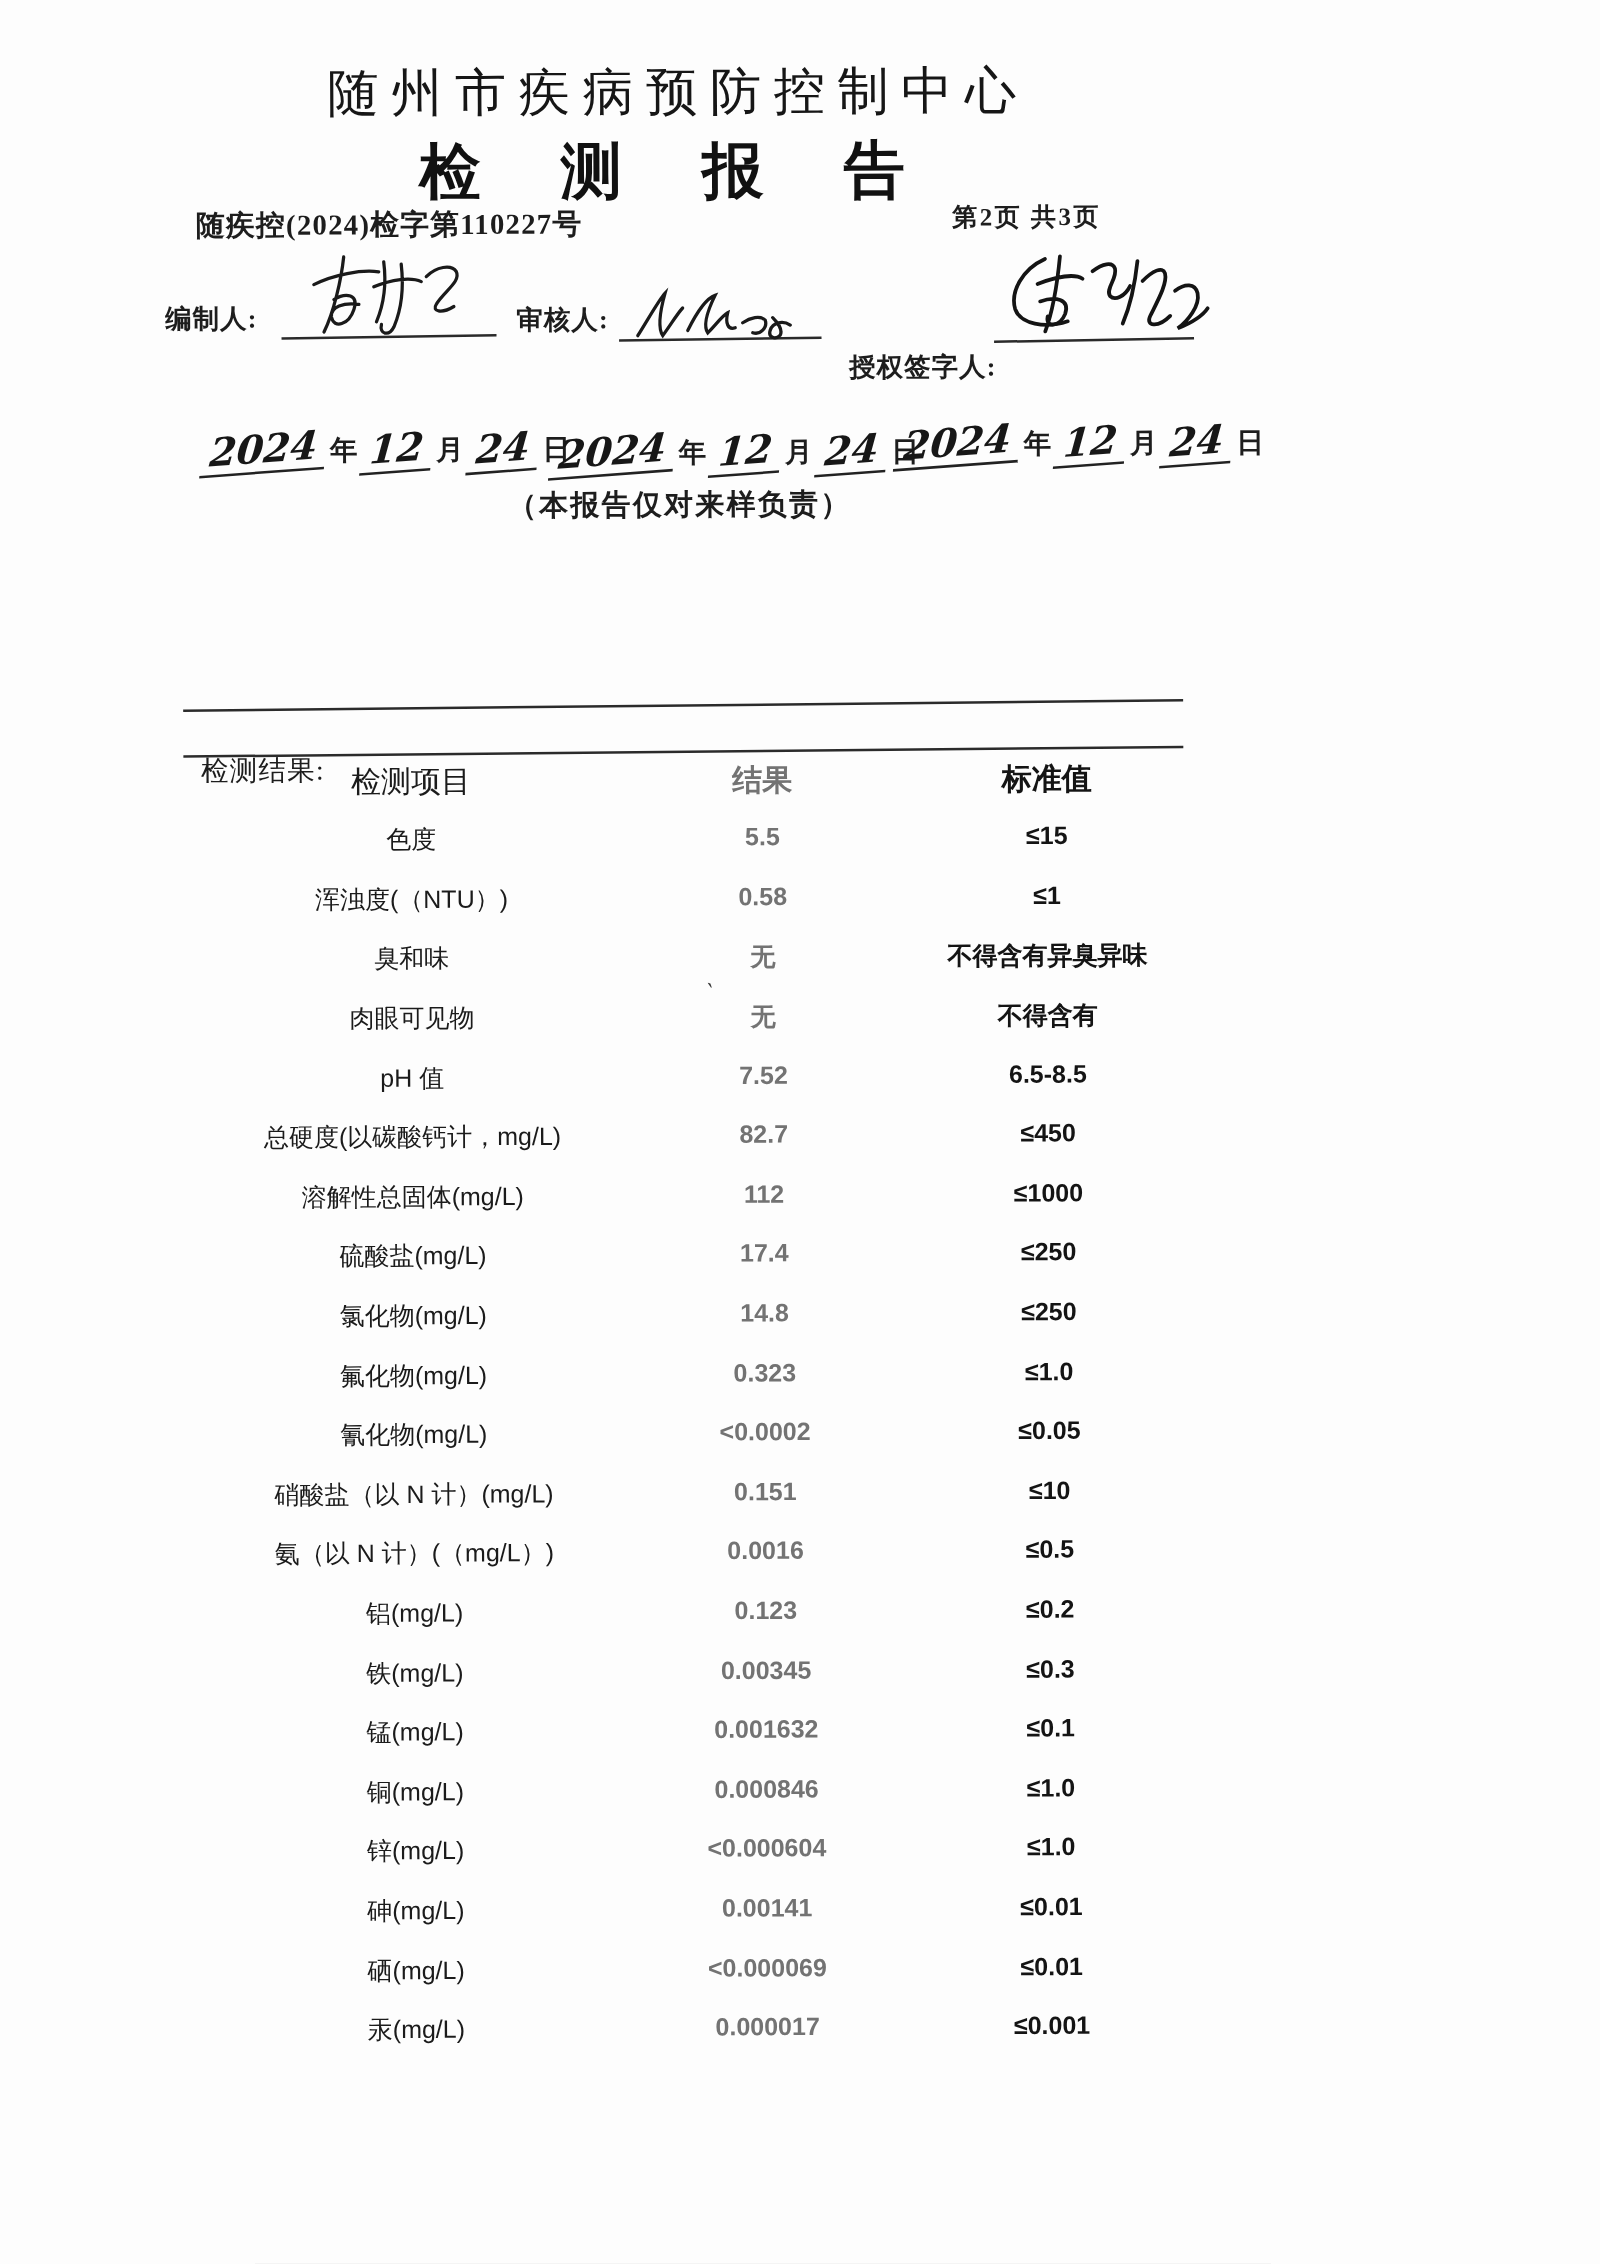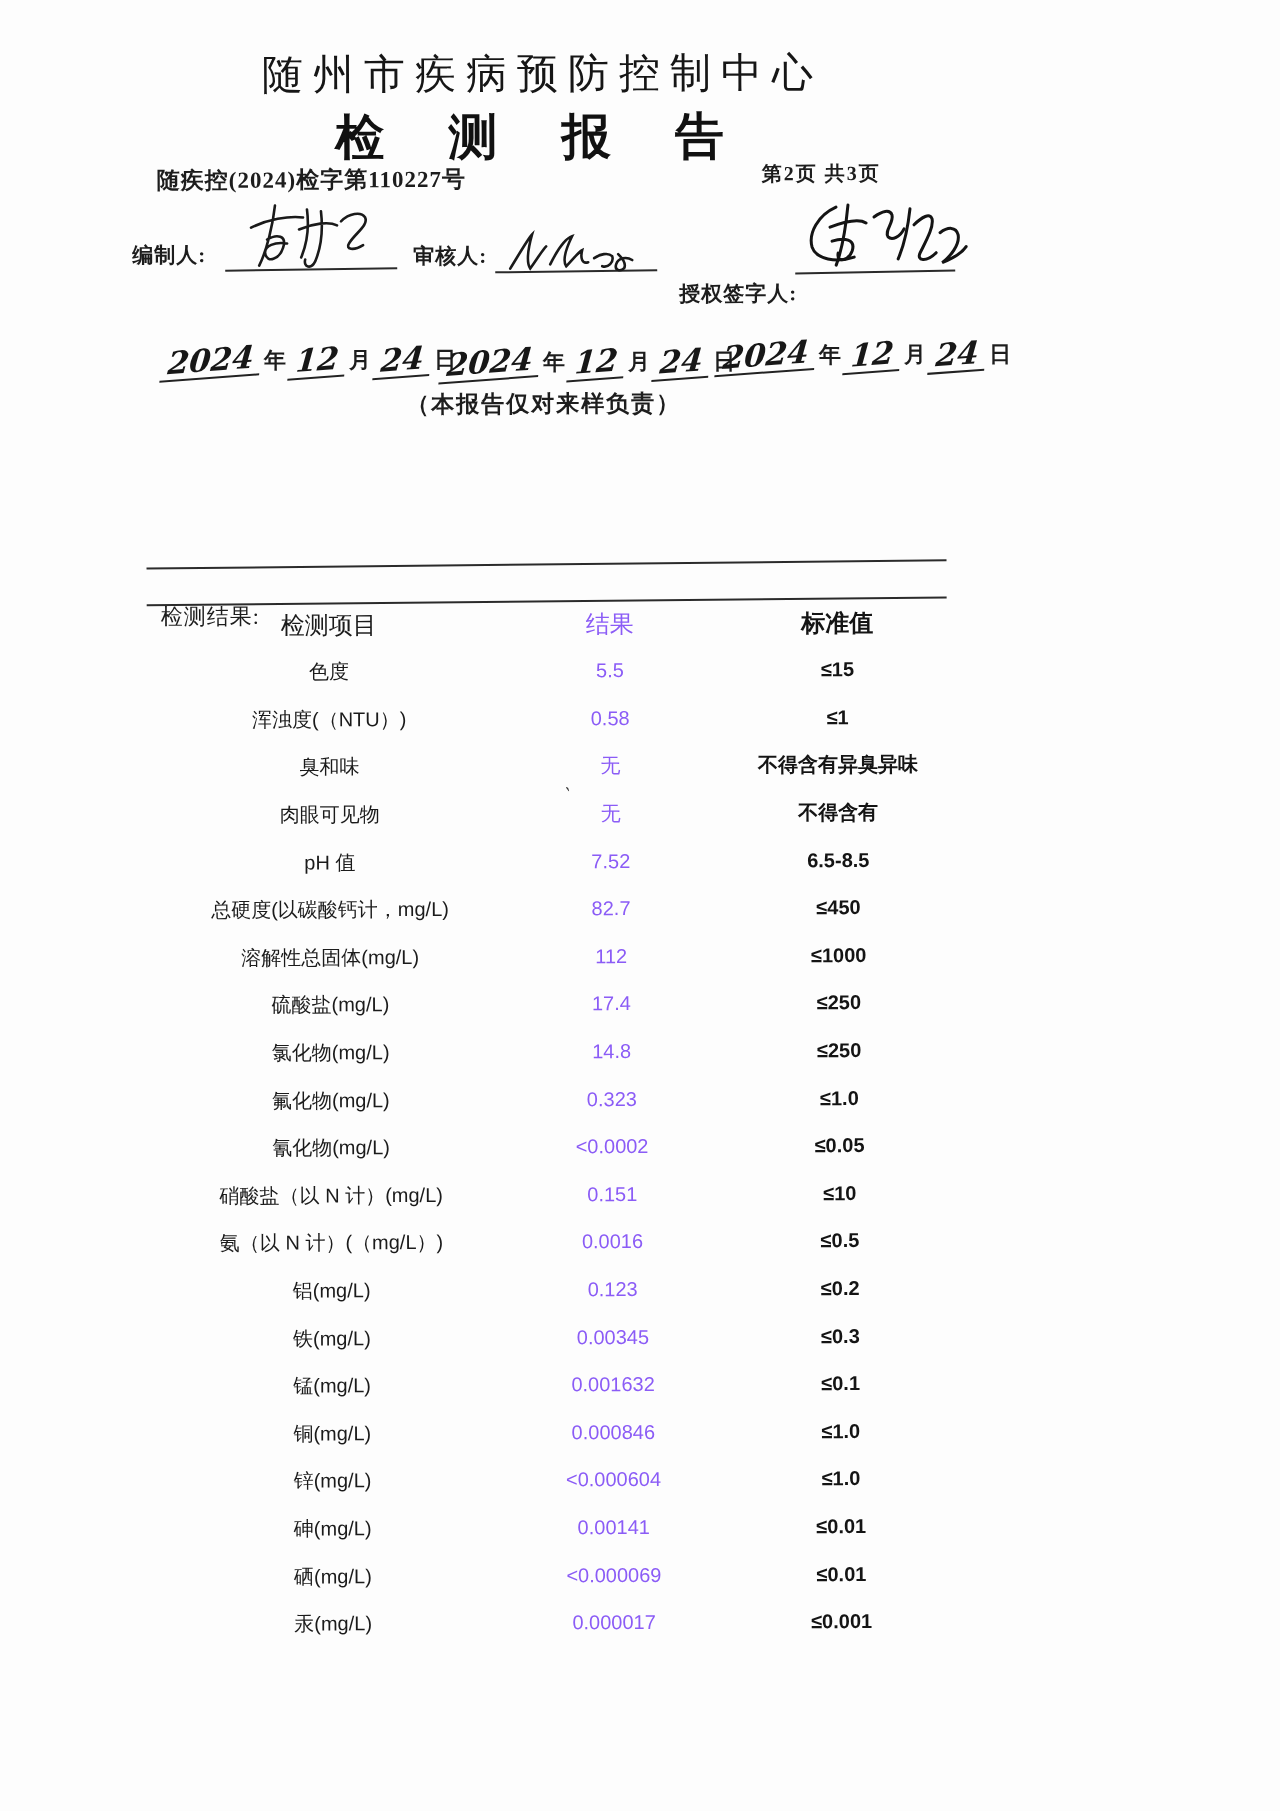--- a/index.html
+++ b/index.html
@@ -36,21 +36,21 @@
   .section-label{left:162px;top:568px;font-size:22px;font-weight:400;letter-spacing:1px;margin-top:32px;}
   .table{
     position:absolute;left:150px;top:601px;width:815px;
     font-family:"Liberation Sans","DejaVu Sans",sans-serif;
   }
   .thead,.trow{display:flex;align-items:center;}
   .thead{height:46px;font-size:24px;font-weight:700;color:#141414;}
   .trow{height:47.6px;font-size:20px;}
   .cell{text-align:center;}
   .c-item{width:360px;font-weight:500;color:#1b1b1b;}
-  .c-result{width:202px;font-weight:400;color:#8b5cf6;}
+  .c-result{width:202px;font-weight:700;color:#737373;}
   .c-standard{width:253px;font-weight:600;color:#141414;}
   .artifact{left:563px;top:783px;font-size:20px;color:#333;transform:rotate(18deg);}
 </style>
 </head>
 <body>
 
 <div class="page">
   <div class="skew">
 
     <div class="abs org-title">随州市疾病预防控制中心</div>

